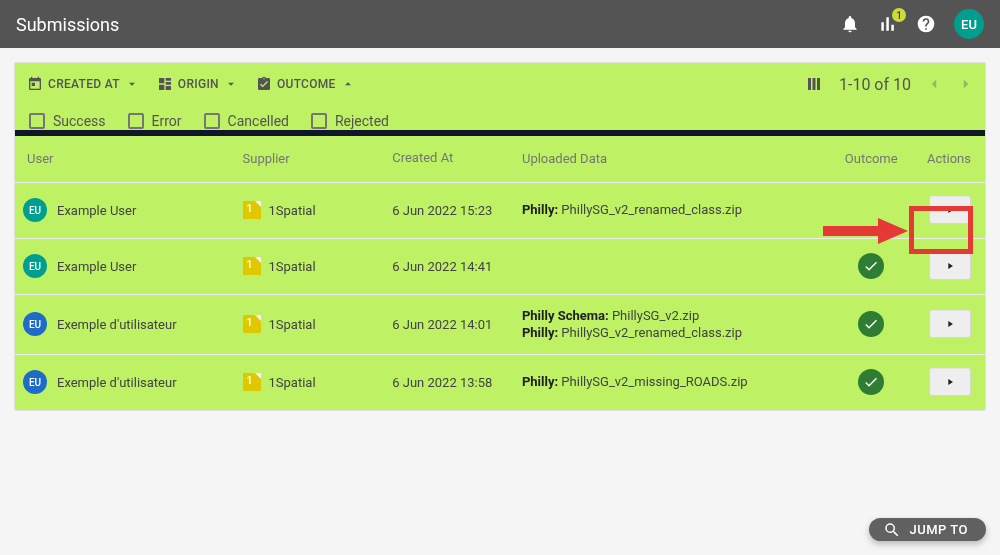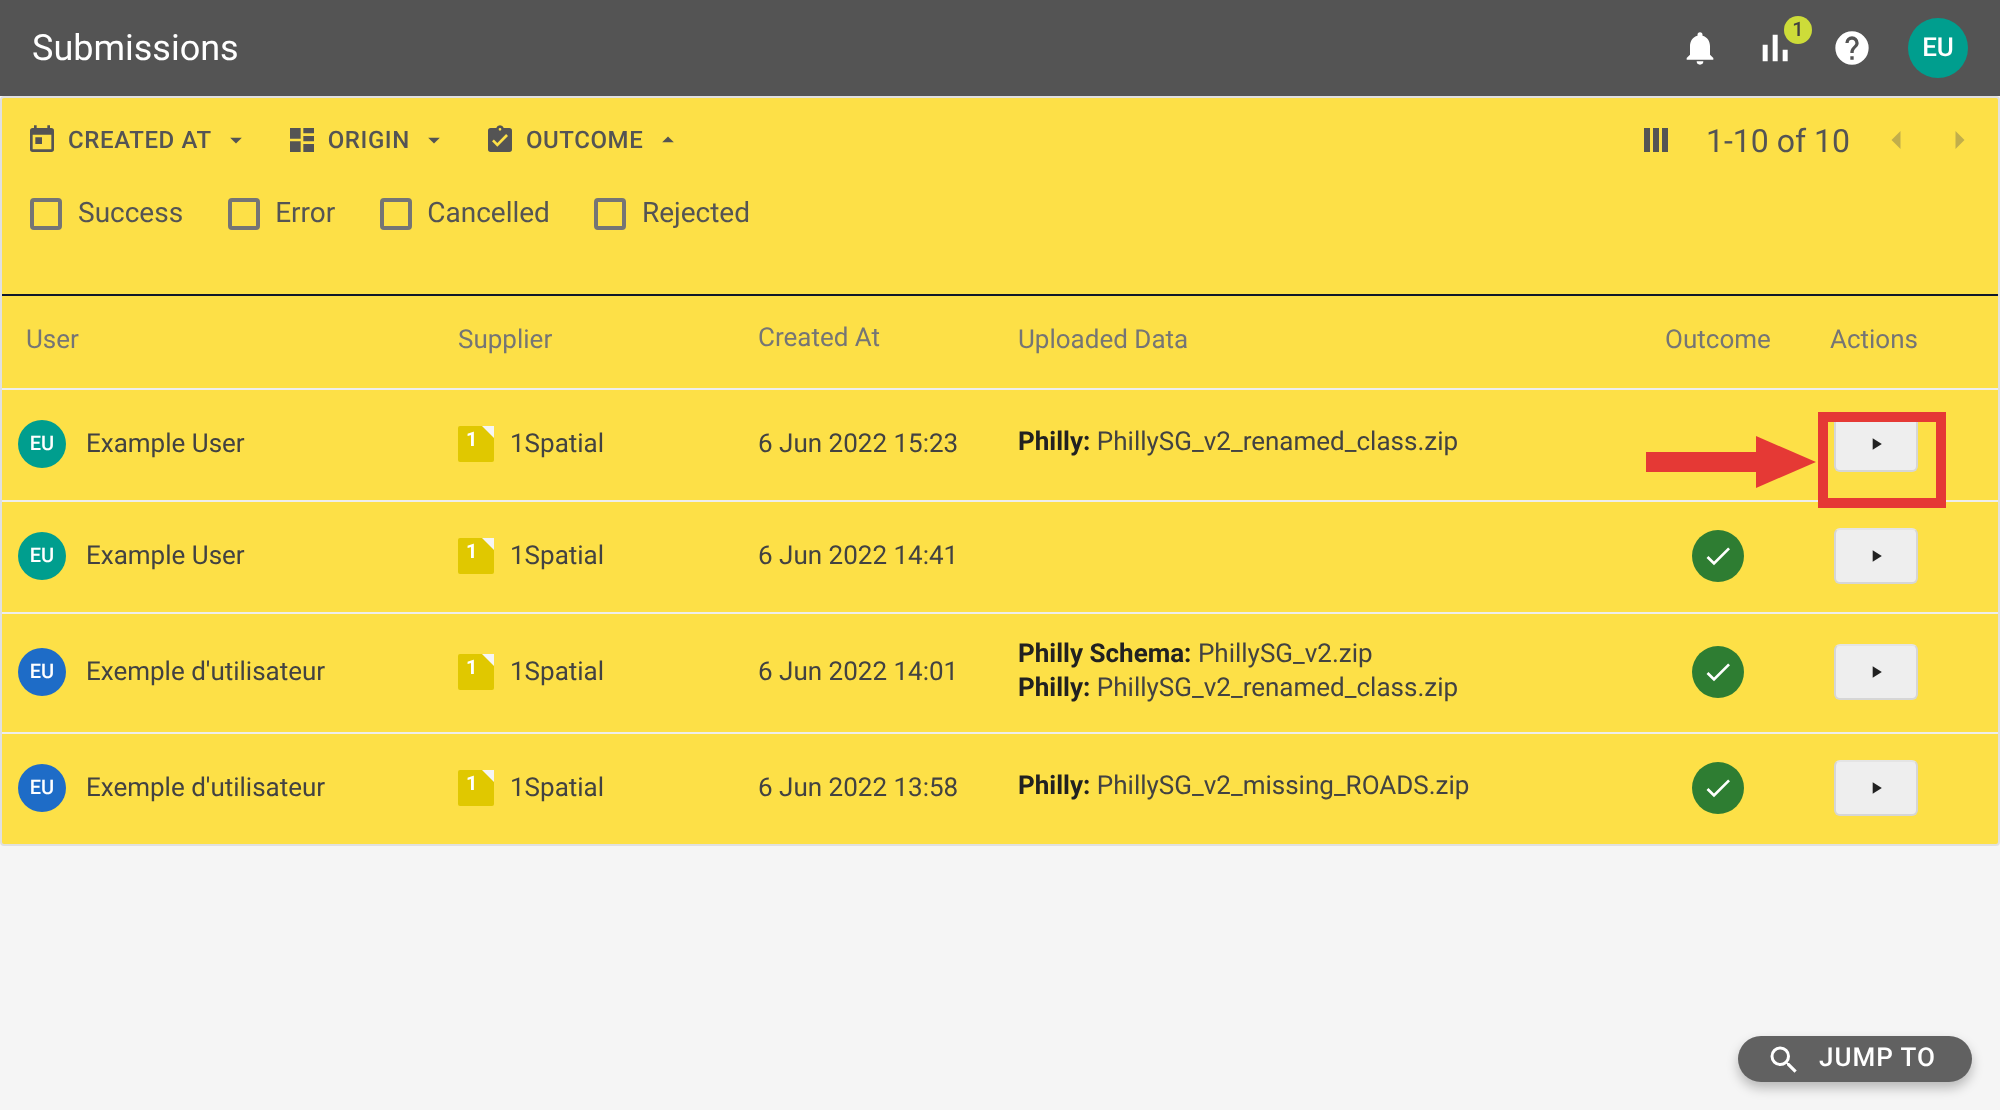--- a/index.html
+++ b/index.html
@@ -9,30 +9,30 @@
   
   .appbar { background:#545454; height:48px; display:flex; align-items:center; padding:2px 16px; color:#fff; }
   .appbar .title { font-size:18px; font-weight:400; flex:1; }
   .appbar .icons { display:flex; align-items:center; gap:18px; }
   .appbar .icon { width:20px; height:20px; display:flex; align-items:center; justify-content:center; cursor:pointer; position:relative; }
   .appbar svg { fill:#fff; }
   .badge { position:absolute; top:-6px; right:-8px; background:#cddc39; color:#424242; font-size:10px; border-radius:50%; width:14px; height:14px; display:flex; align-items:center; justify-content:center; font-weight:500;}
   .avatar { width:30px; height:30px; border-radius:50%; background:#009e8e; color:#fff; font-size:13px; font-weight:500; display:flex; align-items:center; justify-content:center; }
 
   
-  .card { background:#fde047; border:1px solid #e0e0e0; border-radius:2px; }
+  .card { background:#bef264; margin:14px; border:1px solid #e0e0e0; border-radius:2px; }
   .filters { display:flex; align-items:center; padding:8px 10px; gap:14px; font-size:12px; color:#545454; }
   .fbtn { display:flex; align-items:center; gap:5px; cursor:pointer; padding:4px 2px; text-transform:uppercase; font-weight:500; letter-spacing:.3px;}
   .fbtn svg { fill:#545454; }
   .filters .grow { flex:1; }
   .pager { font-size:16px; color:#545454; display:flex; align-items:center; gap:14px;}
   .pager .arrow { cursor:pointer; opacity:.35; display:flex;}
   .pager .arrow svg { fill:#545454; }
 
-  .subfilters { display:flex; gap:22px; padding:8px 14px 32px 14px; border-bottom:1px solid #0f172a; font-size:14px; color:#545454;}
+  .subfilters { display:flex; gap:22px; padding:8px 14px 1px 14px; border-bottom:6px solid #0f172a; font-size:14px; color:#545454;}
   .cb { display:flex; align-items:center; gap:8px; cursor:pointer;}
   .cbbox { width:16px; height:16px; border:2px solid #757575; border-radius:2px; }
 
   
   .thead { display:flex; padding:14px 14px 14px 8px; font-size:13px; color:#757575; font-weight:400; }
   .row { display:flex; padding:12px 14px 12px 8px; font-size:13px; color:#424242; align-items:center; min-height:56px; border-top:1px solid #eeeeee;}
   .c-user { width:220px; display:flex; align-items:center; gap:10px;}
   .c-supplier { width:150px; display:flex; align-items:center; gap:8px;}
   .c-created { width:130px; }
   .c-data { width:310px; line-height:1.35;}

